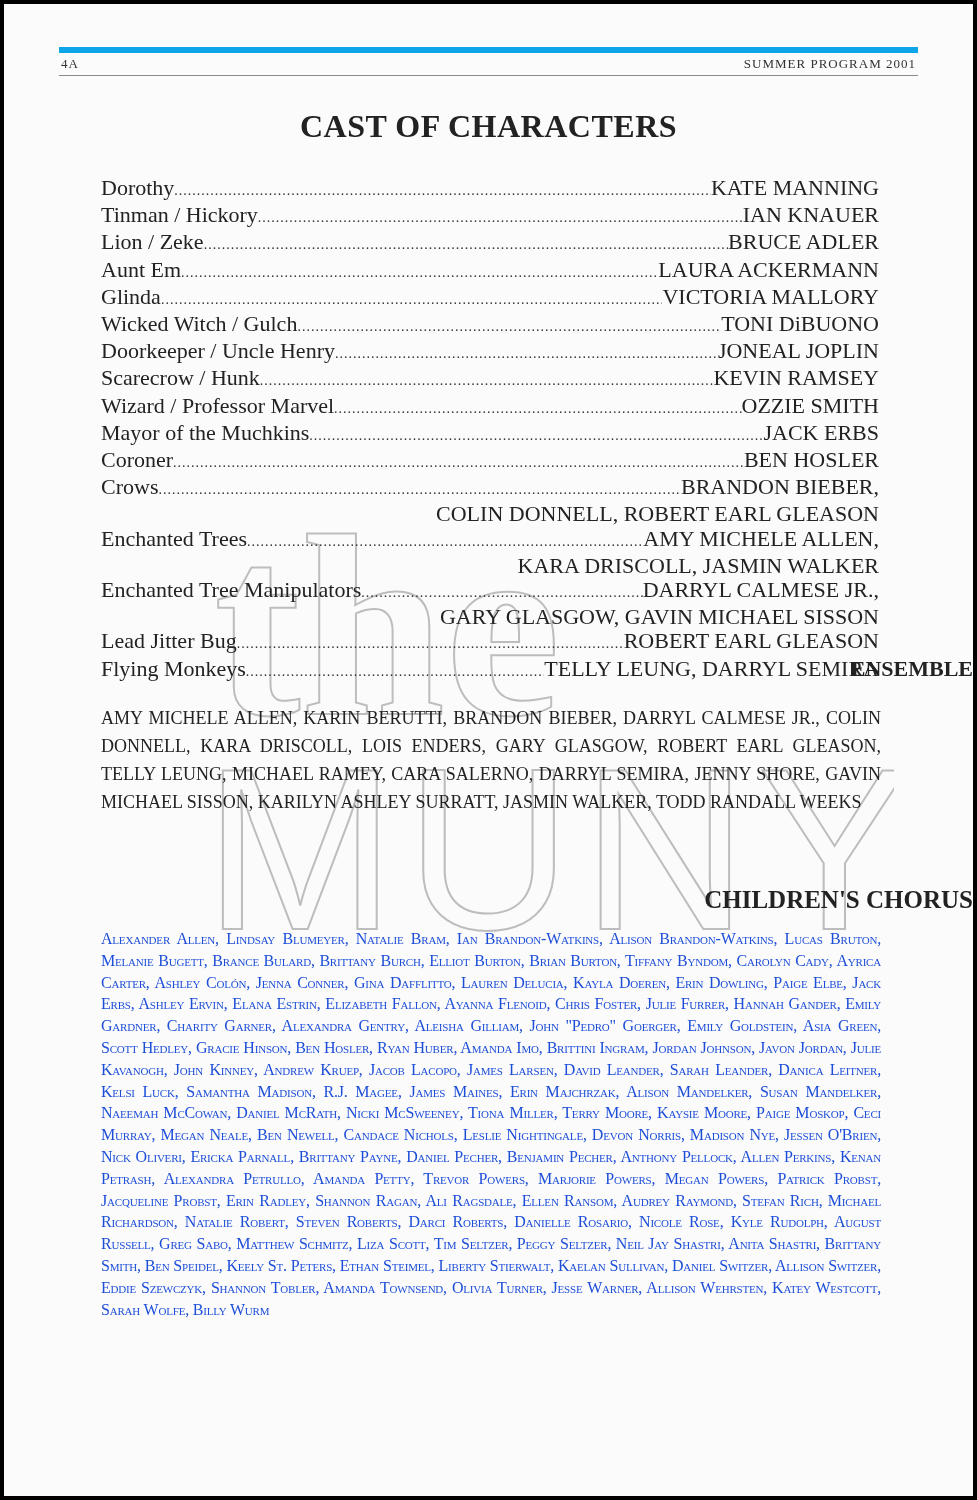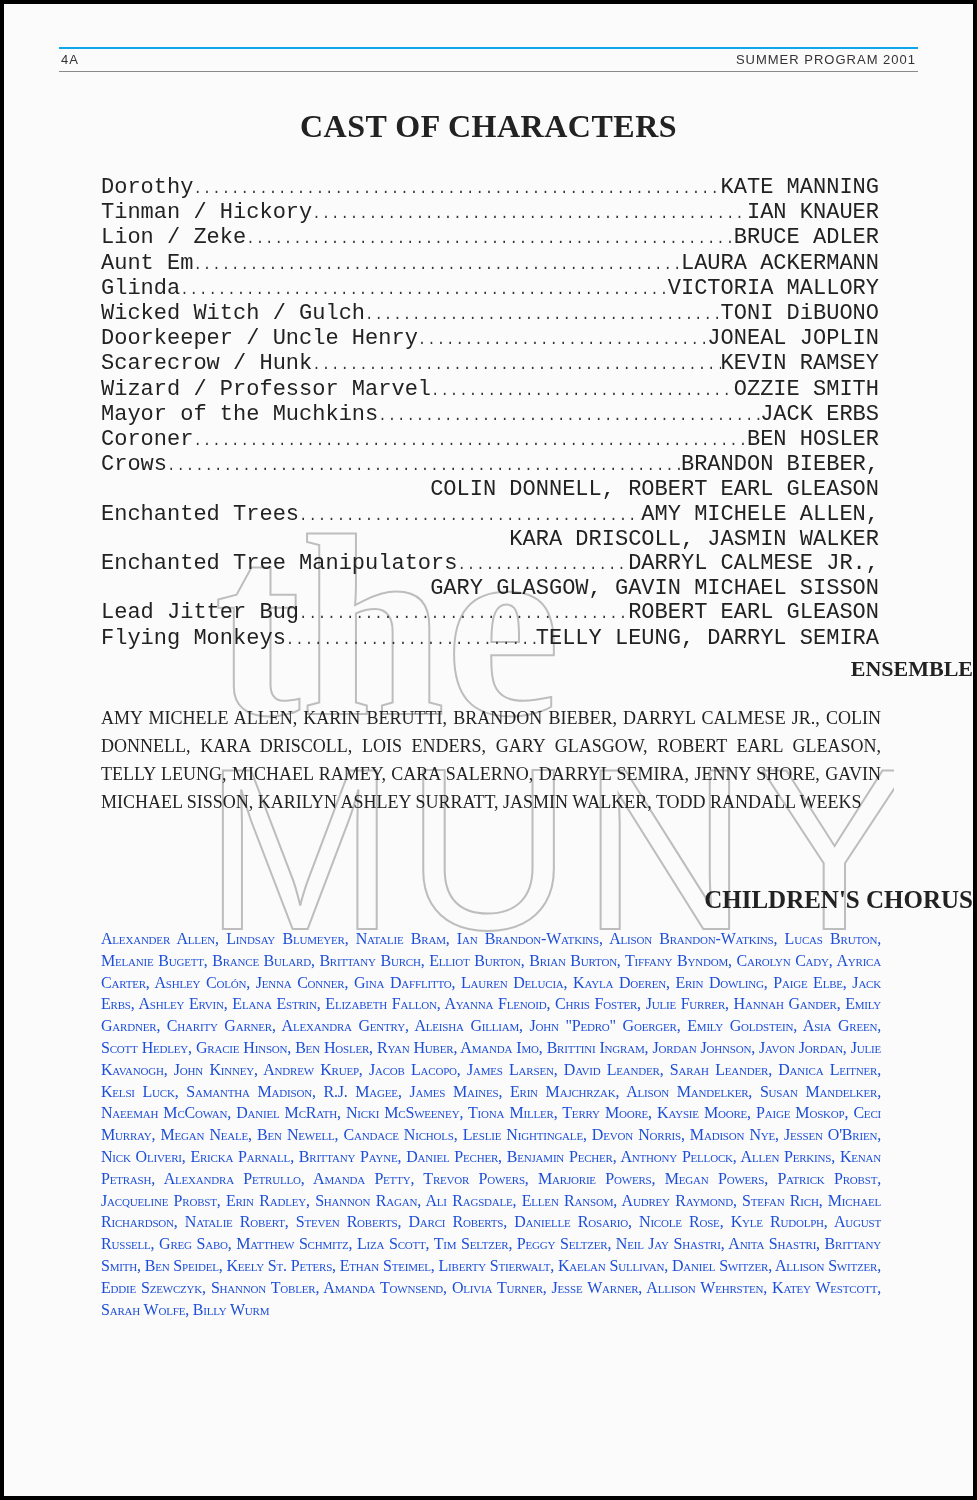--- a/index.html
+++ b/index.html
@@ -1,23 +1,23 @@
 <!DOCTYPE html>
 <html><head>
 <meta charset="utf-8">
 <style>
   html, body { margin:0; padding:0; }
   body { width:977px; height:1500px; background:#000; position:relative; overflow:hidden; }
   .page { position:absolute; left:4px; top:4px; width:969px; height:1492px; background:#fbfbfb; overflow:hidden; }
   .watermark { position:absolute; left:190px; top:520px; width:700px; height:420px; pointer-events:none; }
-  .runhead { position:absolute; left:55px; right:55px; top:43px; height:22px; border-top:2px solid #0ea5e9; border-bottom:1px solid #8a8a8a; font-family:Liberation Sans, sans-serif; font-size:13px; letter-spacing:1px; color:#333; }
+  .runhead { position:absolute; left:55px; right:55px; top:43px; height:22px; border-top:6px solid #0ea5e9; border-bottom:1px solid #8a8a8a; font-family:Liberation Serif, serif; font-size:13px; letter-spacing:1px; color:#333; }
   .runhead .l { position:absolute; left:2px; top:3px; }
   .runhead .r { position:absolute; right:2px; top:3px; }
   .title { position:absolute; left:0; right:0; top:104px; text-align:center; font-family:"Liberation Serif", serif; font-weight:bold; font-size:32px; color:#222; letter-spacing:0.5px; }
-  .cast { position:absolute; left:97px; width:778px; top:172px; font-family:Liberation Mono, monospace; font-size:22px; line-height:24.2px; color:#222; }
+  .cast { position:absolute; left:97px; width:778px; top:172px; font-family:Liberation Serif, serif; font-size:22px; line-height:24.2px; color:#222; }
   .row { display:flex; align-items:baseline; white-space:nowrap; }
   .row .role { flex:0 0 auto; }
   .row .dots { flex:1 1 auto; overflow:hidden; font-size:14px; letter-spacing:1px; color:#333; }
   .row .dots::before { content:"........................................................................................................................................................................................................"; }
   .row .actor { flex:0 0 auto; text-align:right; }
   .cont { text-align:right; white-space:nowrap; }
   .h2 { position:absolute; left:0; right:0; text-align:right; font-family:"Liberation Serif", serif; font-weight:bold; color:#222; }
   .ensemble { position:absolute; left:97px; width:780px; top:700px; font-family:"Liberation Serif", serif; font-size:18px; line-height:28px; text-align:justify; text-align-last:left; color:#222; }
   .chorus { position:absolute; left:97px; width:780px; top:924px; font-family:"Liberation Serif", serif; font-size:16px; line-height:21.8px; text-align:justify; text-align-last:left; font-variant:small-caps; color:#1d4ed8; letter-spacing:-0.2px; }
 </style>

